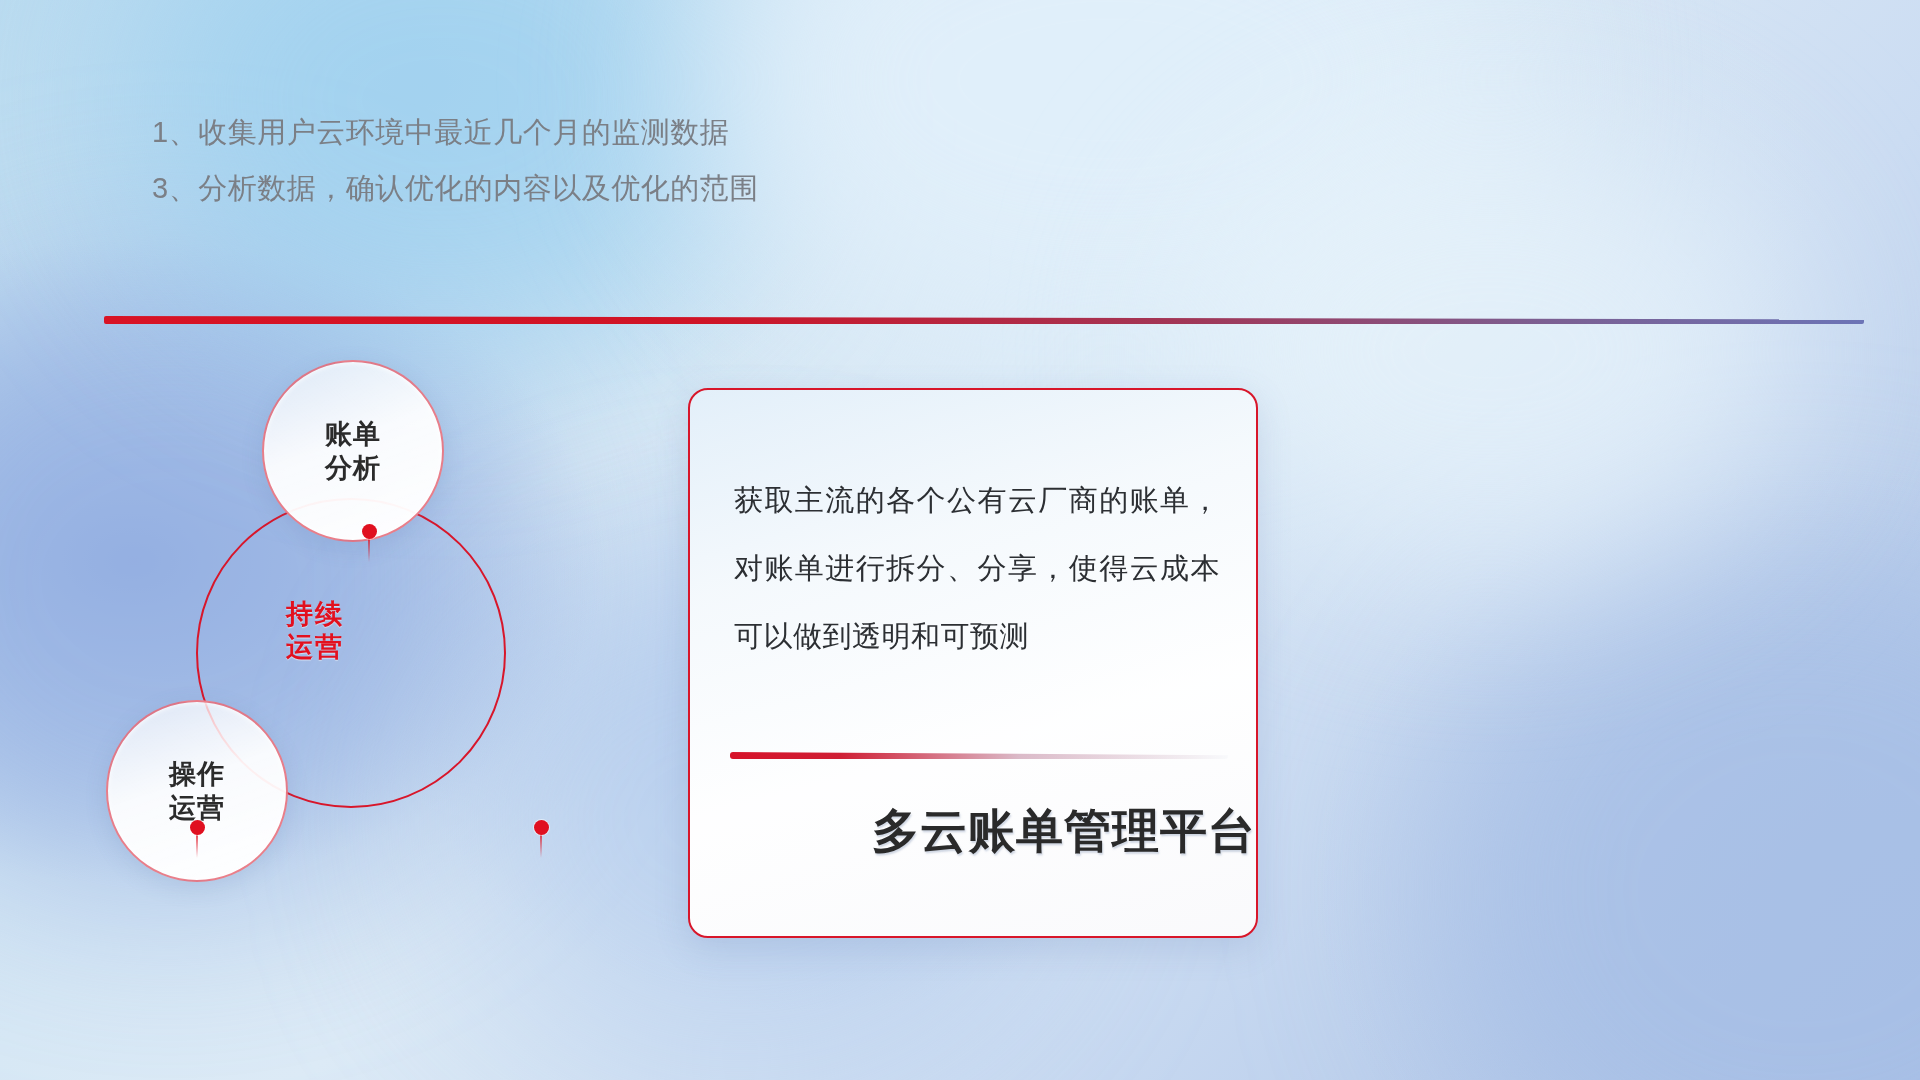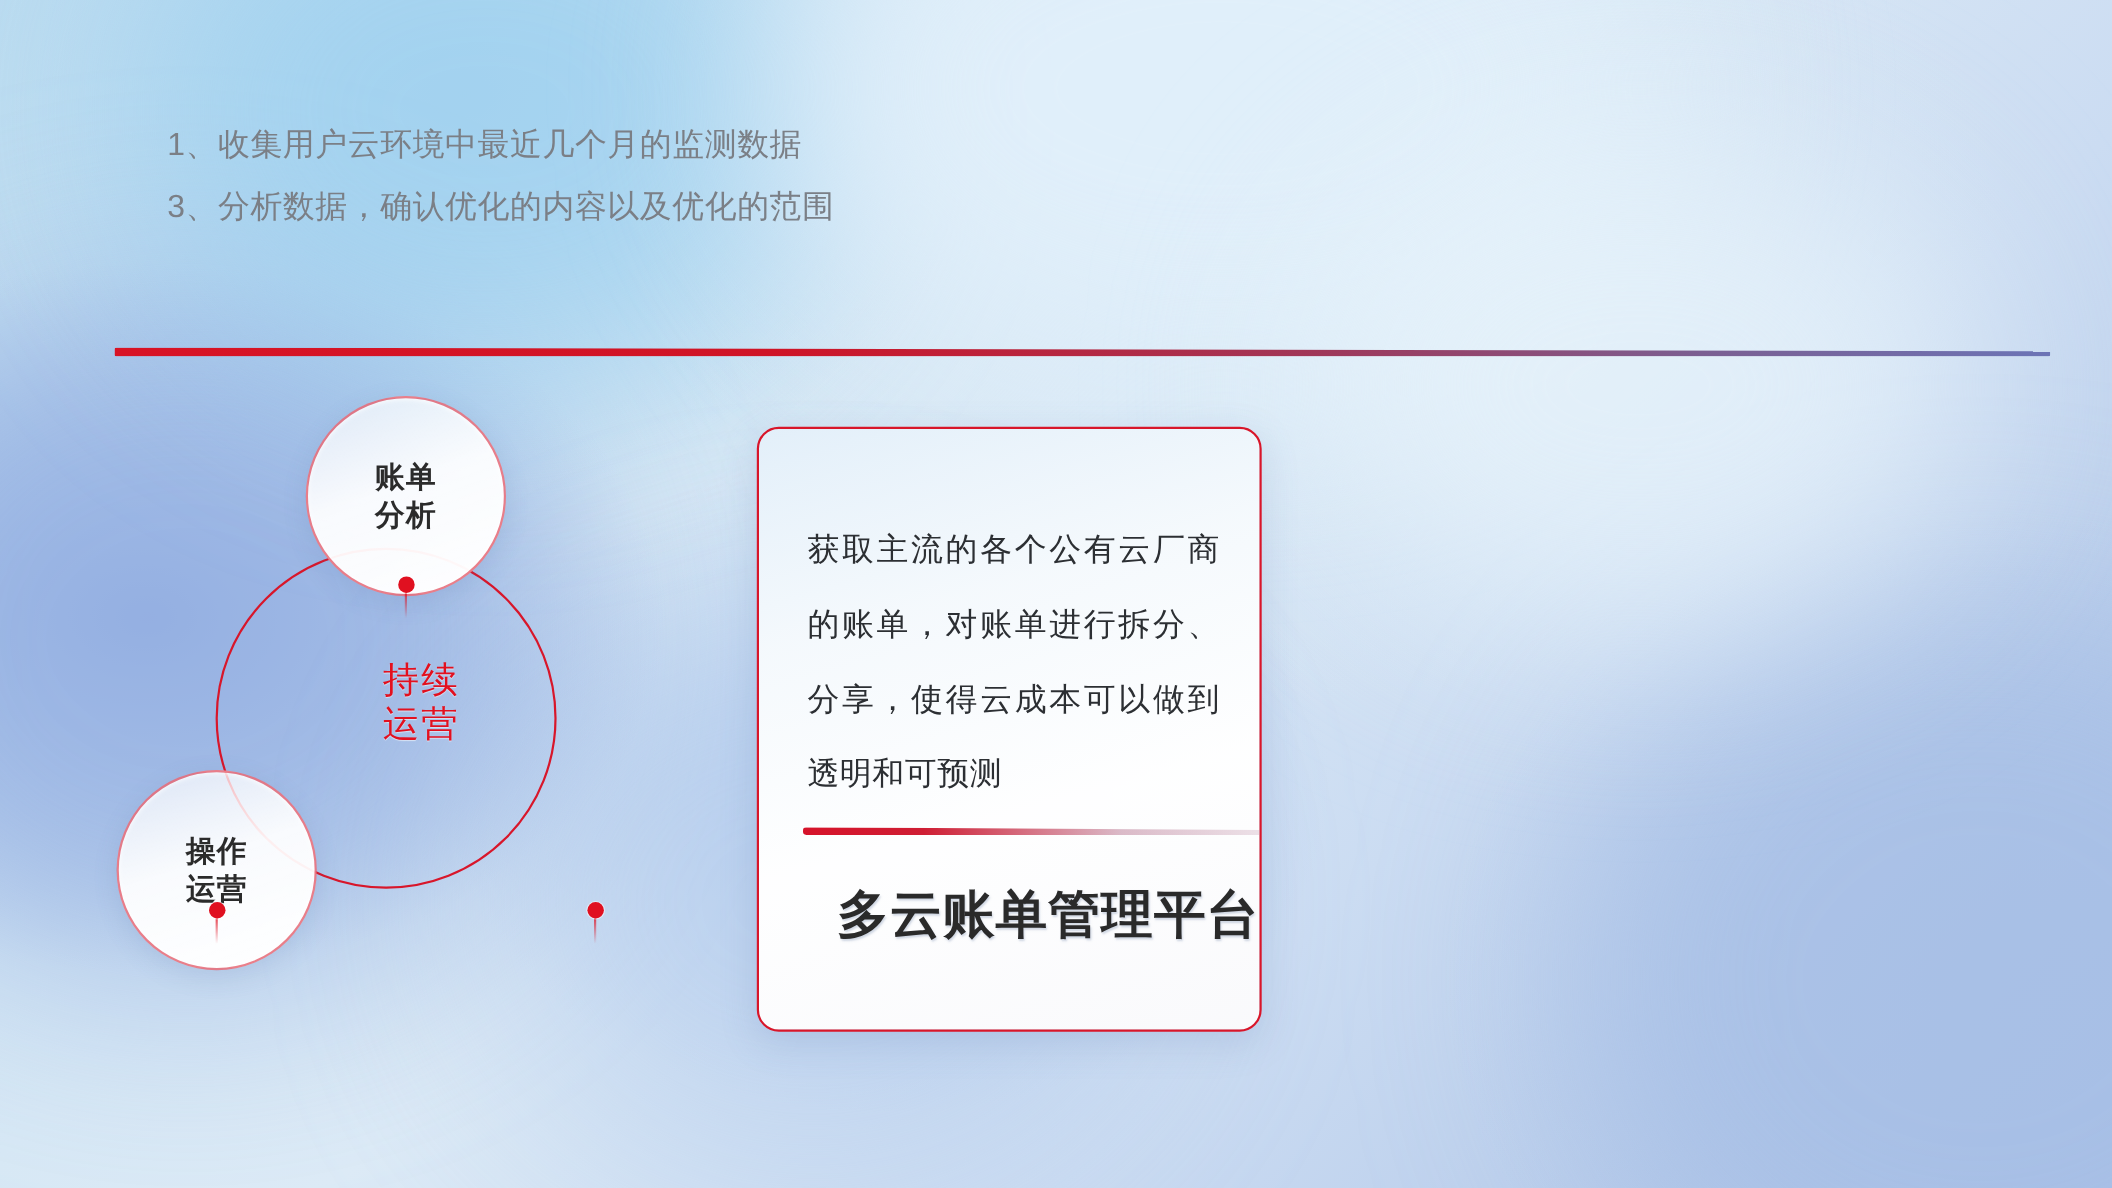--- a/index.html
+++ b/index.html
@@ -81,21 +81,21 @@
     display: flex; align-items: center; justify-content: center;
     text-align: center;
   }
   .bubble .lbl {
     font-size: 27px;
     font-weight: 700;
     line-height: 1.26;
     color: #2b2b2b;
     letter-spacing: 1px;
   }
-  .bubble.top   { left: 182px; top: 20px;  width: 182px; height: 182px; text-align: right; }
+  .bubble.top   { left: 166px; top: 20px;  width: 182px; height: 182px; text-align: right; }
   .bubble.bl    { left: 10px;  top: 360px; width: 182px; height: 182px; }
   .bubble.br    { left: 338px; top: 360px; width: 182px; height: 182px; }
 
   .node-dot {
     position: absolute;
     width: 15px; height: 15px;
     border-radius: 50%;
     background: #e01020;
     box-shadow: 0 0 0 1px rgba(255,255,255,0.5);
   }
@@ -109,34 +109,34 @@
     background: linear-gradient(180deg, rgba(224,16,32,0.85), rgba(224,16,32,0));
   }
   .node-stem.s1 { left: 272px; top: 196px; }
   .node-stem.s2 { left: 100px; top: 492px; }
   .node-stem.s3 { left: 444px; top: 492px; }
 
   .center-label {
     position: absolute;
     left: 190px; top: 258px;
     width: 132px;
-    text-align: right;
-    font-size: 33px;
-    font-weight: 400;
+    text-align: left;
+    font-size: 27px;
+    font-weight: 700;
     line-height: 1.22;
     color: #e2101f;
     letter-spacing: 2px;
     text-shadow: 0 1px 1px rgba(255,255,255,0.55);
   }
 
   
   .card {
     position: absolute;
     top: 388px;
-    width: 459px;
+    width: 570px;
     height: 550px;
     border-radius: 20px;
     border: 2px solid #d8162a;
     background: linear-gradient(165deg, rgba(228,240,250,0.92) 0%, rgba(246,250,253,0.97) 30%, rgba(255,255,255,0.99) 62%, rgba(250,250,252,0.99) 100%);
     box-shadow: 0 10px 34px rgba(88,118,170,0.18);
     overflow: hidden;
   }
   .card.c1 { left: 688px; }
   .card.c2 { left: 1306px; }
 

